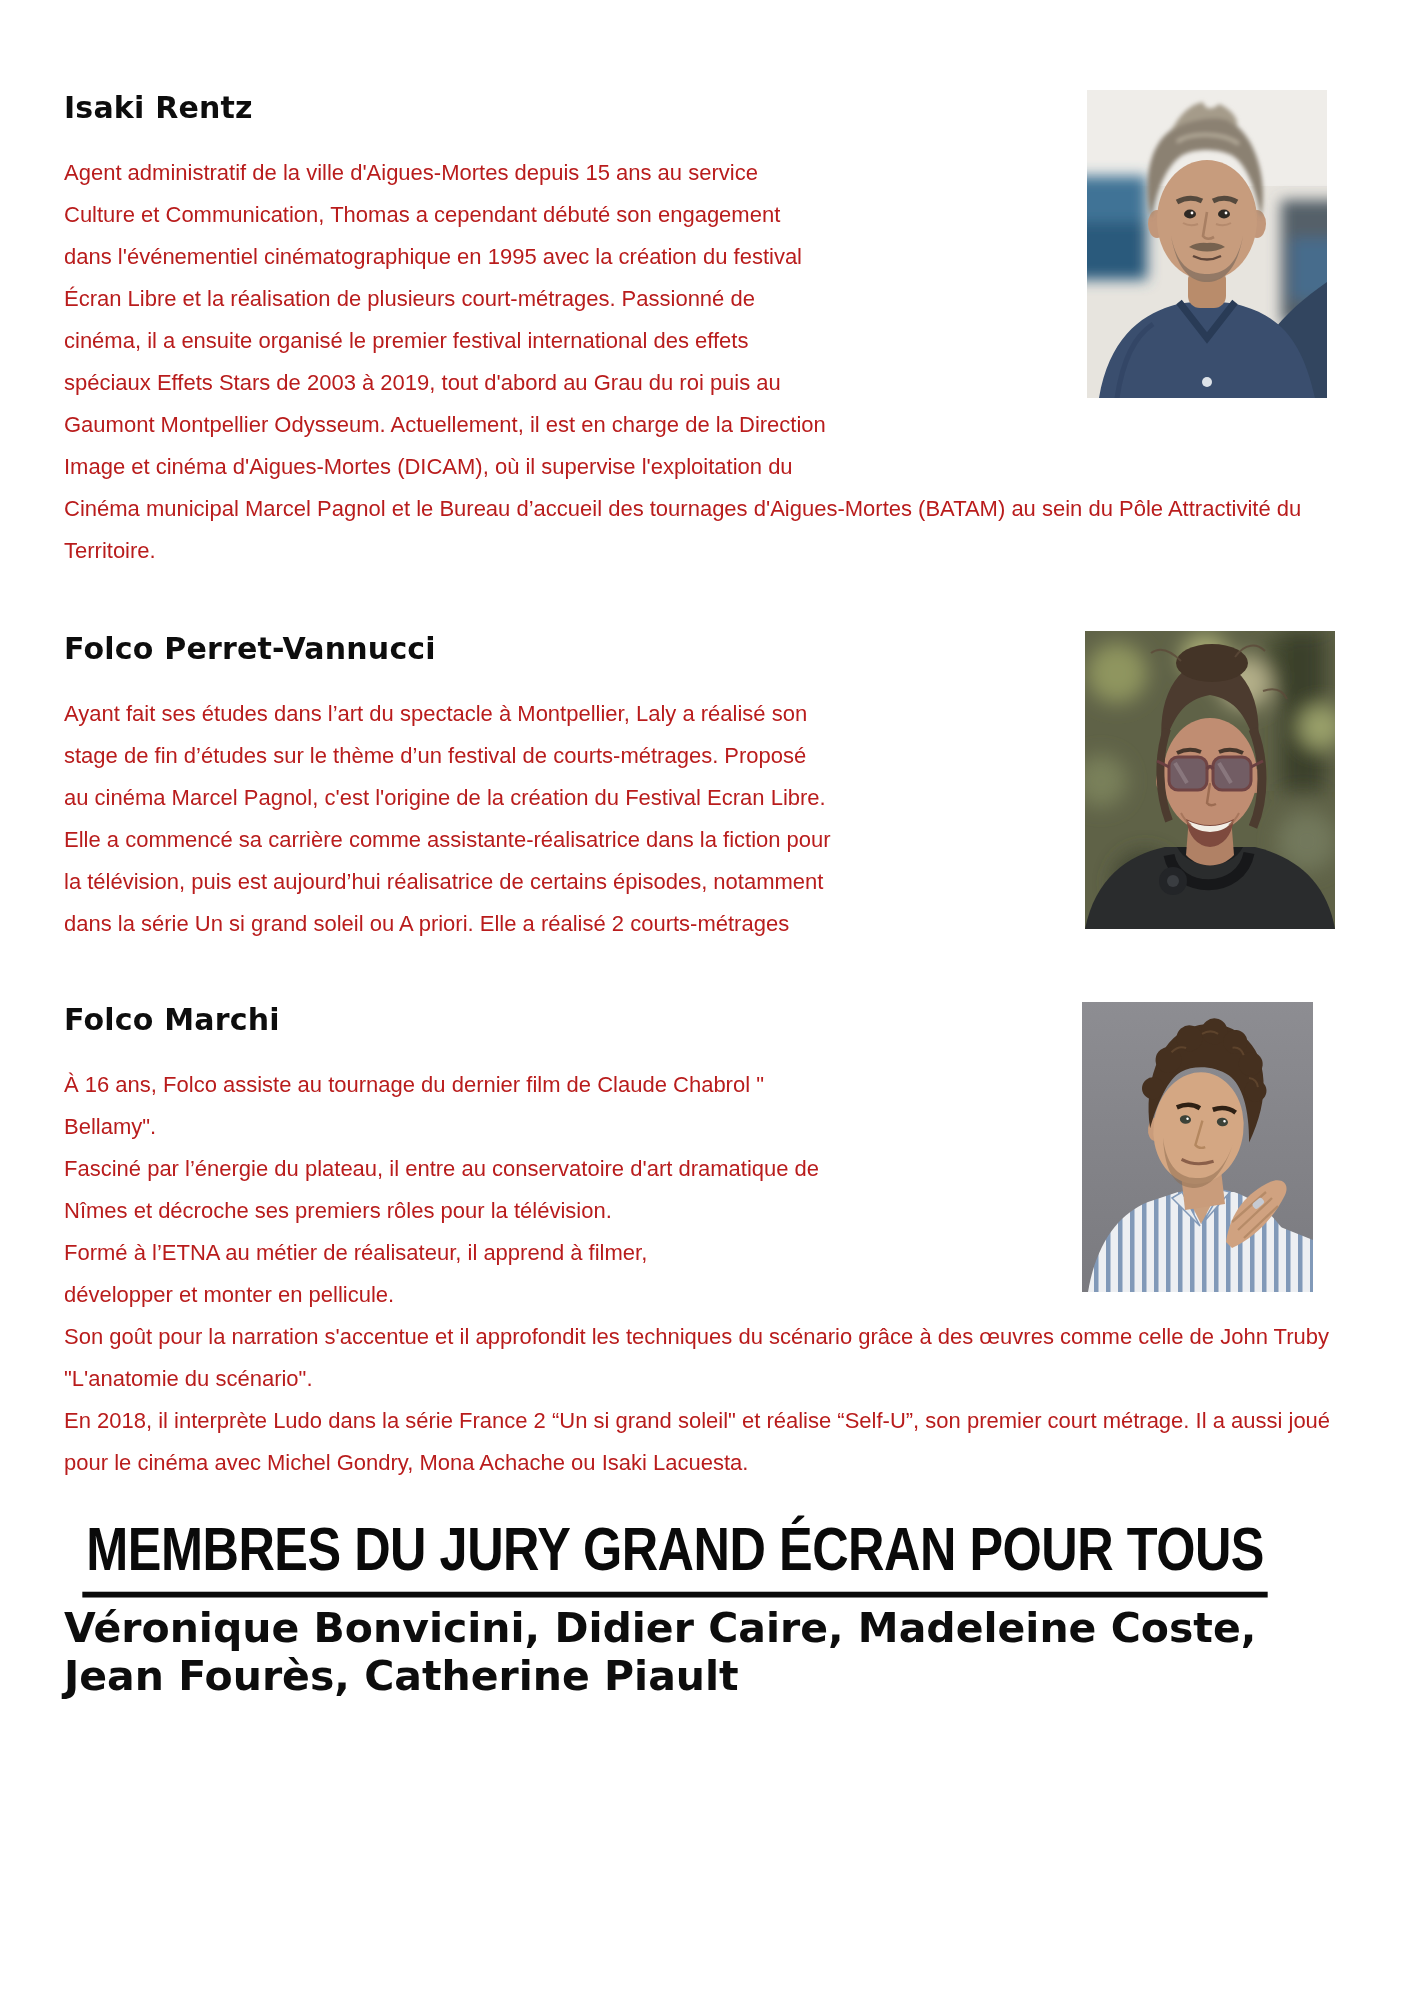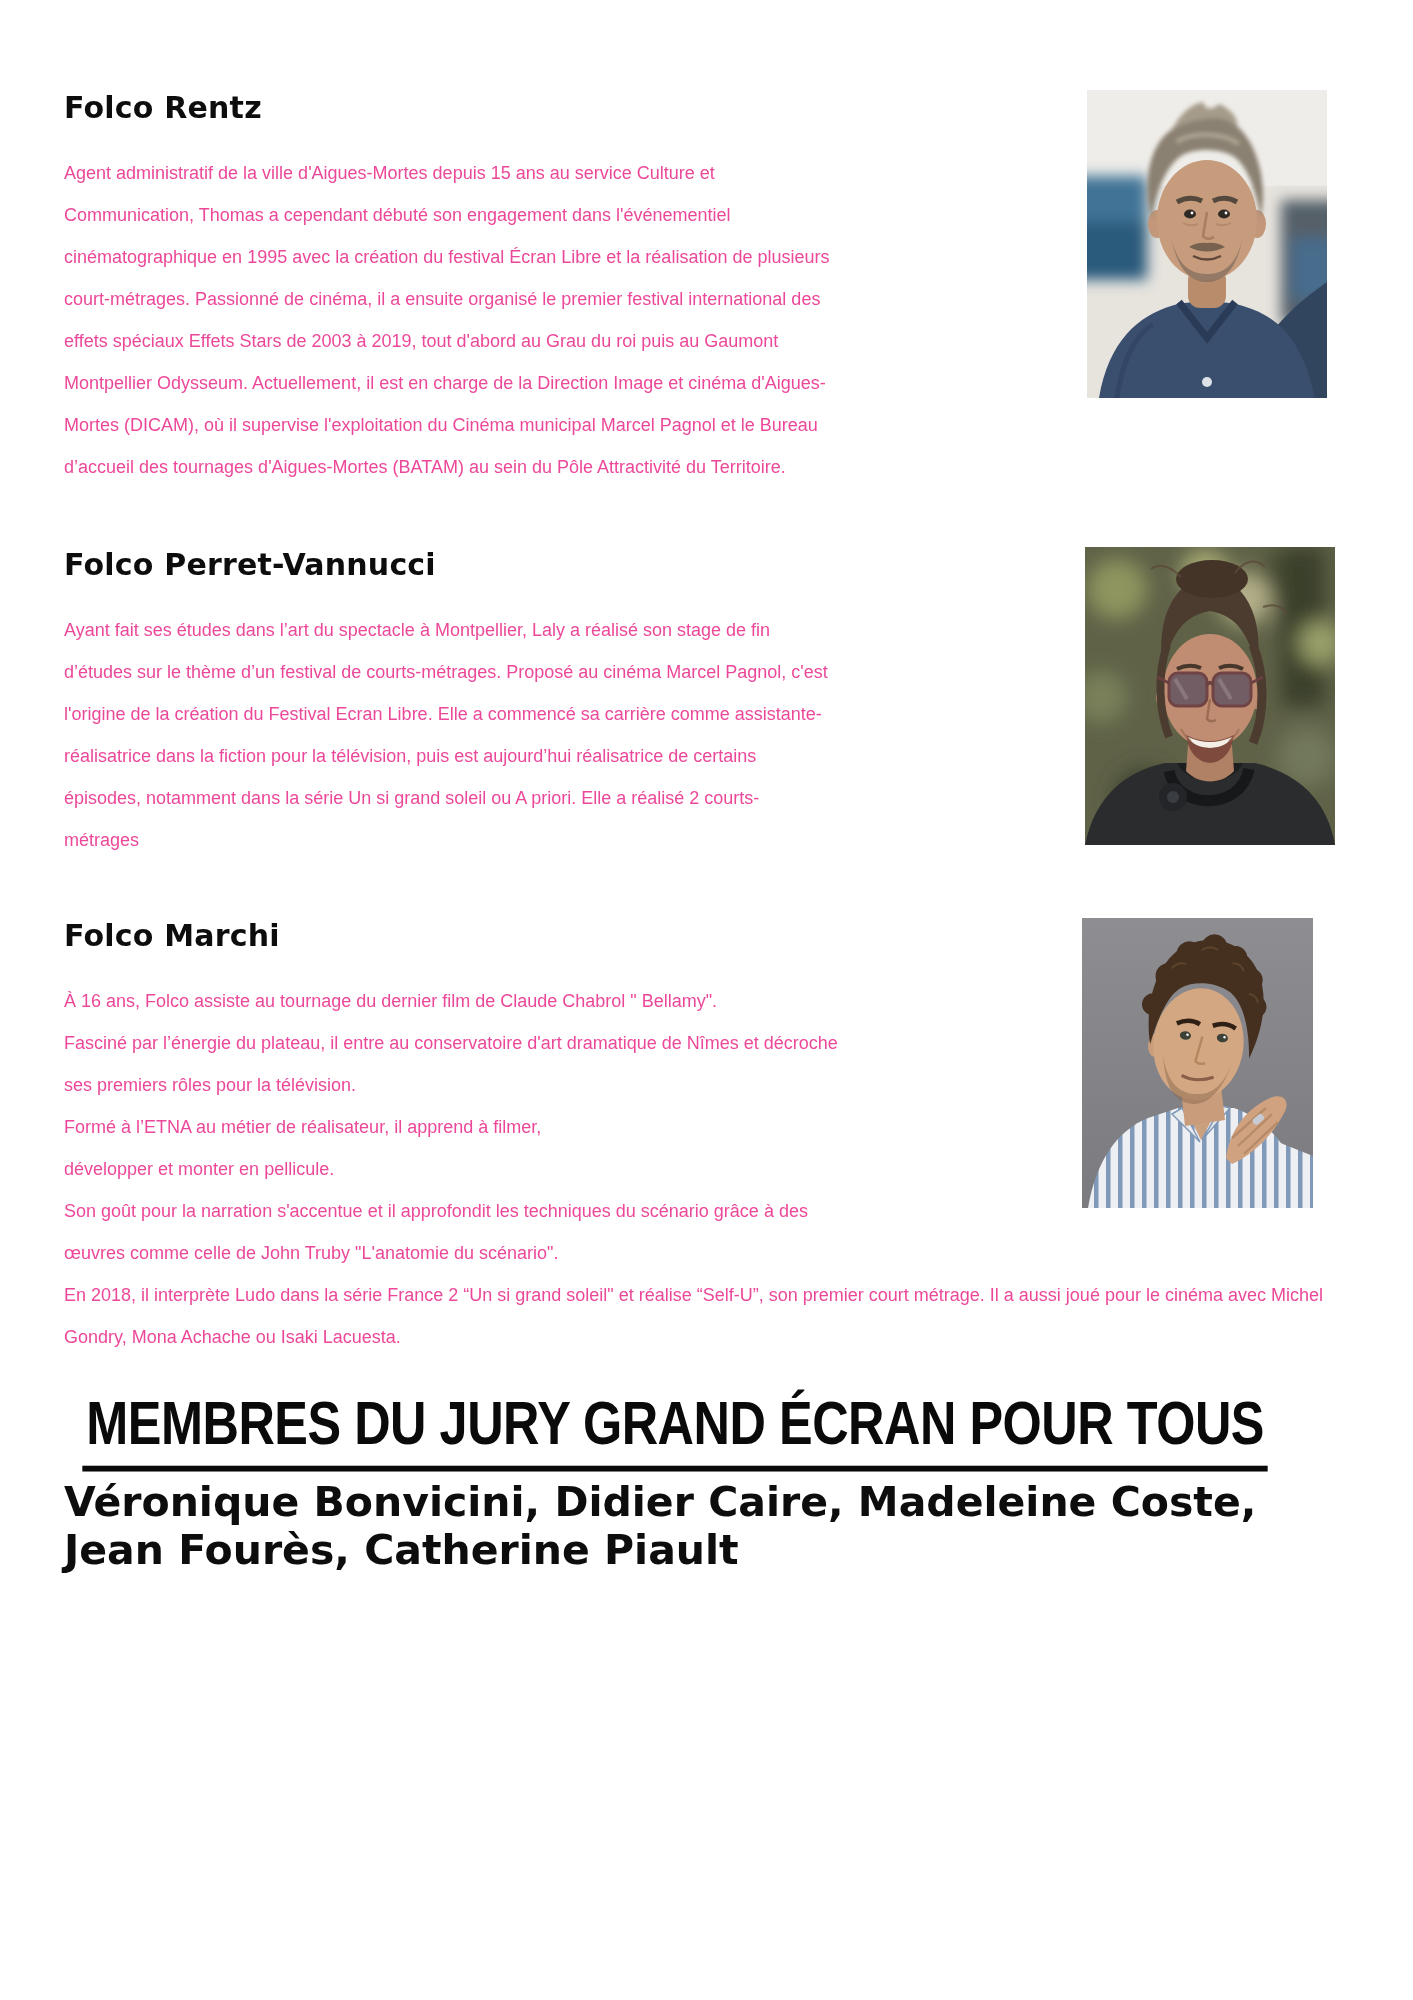--- a/index.html
+++ b/index.html
@@ -17,23 +17,23 @@
   section::after{content:"";display:block;clear:both;}
   .bio-heading{
     font-family:"DejaVu Sans", sans-serif;
     font-weight:800;
     font-size:30px;line-height:36px;
     margin:0 0 26px 0;
     color:#0d0d0d;
     letter-spacing:0.2px;
   }
   .bio-text{
-    font-size:18px;line-height:42px;
+    font-size:22px;line-height:42px;
     margin:0;
-    color:#ec4899;
+    color:#b91c1c;
     white-space:pre-line;
   }
   .photo-float{
     float:right;
     display:flex;justify-content:flex-end;align-items:flex-start;
   }
   .pf-1{width:515px;height:358px;}
   .pf-2{width:515px;height:358px;}
   .pf-3{width:500px;height:290px;}
   .pf-1 svg{margin-right:22px;}
@@ -118,21 +118,21 @@
         <path d="M126 111 Q138 105 150 112" stroke="#55493d" stroke-width="5" fill="none"></path>
         <ellipse cx="103" cy="124" rx="6" ry="4.4" fill="#2e2924"></ellipse>
         <ellipse cx="137" cy="124" rx="6" ry="4.4" fill="#2e2924"></ellipse>
         <circle cx="105" cy="123" r="1.4" fill="#fff"></circle>
         <circle cx="139" cy="123" r="1.4" fill="#fff"></circle>
         <path d="M96 133 Q103 137 111 134" stroke="#a87f63" stroke-width="2" fill="none" opacity="0.6"></path>
         <path d="M129 134 Q137 137 144 133" stroke="#a87f63" stroke-width="2" fill="none" opacity="0.6"></path>
         <path d="M120 122 L116 146 Q120 151 127 147" stroke="#a87f63" stroke-width="2.6" fill="none"></path>
       </svg>
     </div>
-    <h2 class="bio-heading">Folco Rentz</h2>
+    <h2 class="bio-heading">Isaki Rentz</h2>
     <p class="bio-text">Agent administratif de la ville d'Aigues-Mortes depuis 15 ans au service Culture et Communication, Thomas a cependant débuté son engagement dans l'événementiel cinématographique en 1995 avec la création du festival Écran Libre et la réalisation de plusieurs court-métrages. Passionné de cinéma, il a ensuite organisé le premier festival international des effets spéciaux Effets Stars de 2003 à 2019, tout d'abord au Grau du roi puis au Gaumont Montpellier Odysseum. Actuellement, il est en charge de la Direction Image et cinéma d'Aigues-Mortes (DICAM), où il supervise l'exploitation du Cinéma municipal Marcel Pagnol et le Bureau d’accueil des tournages d'Aigues-Mortes (BATAM) au sein du Pôle Attractivité du Territoire.</p>
   </section>
 
   <section class="sec-laly">
     <div class="photo-float pf-2">
       <svg class="portrait" width="250" height="298" viewBox="0 0 250 298" aria-hidden="true">
         <defs>
           <filter id="b2" x="-60%" y="-60%" width="220%" height="220%">
               <feGaussianBlur stdDeviation="10"></feGaussianBlur>
             </filter>

